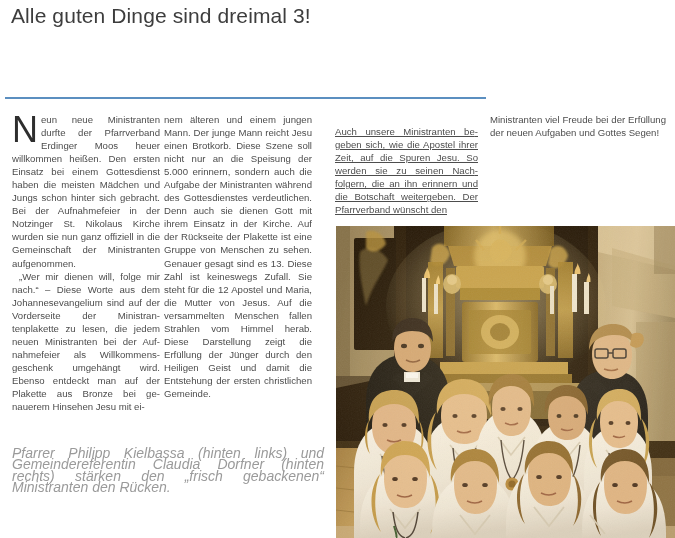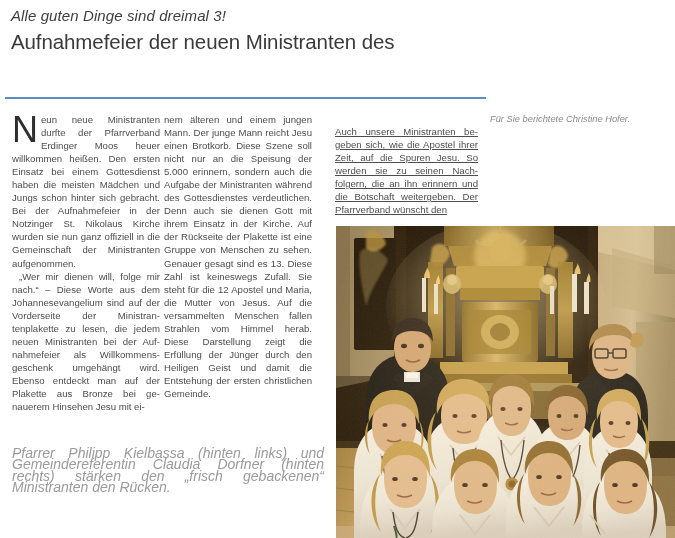--- a/index.html
+++ b/index.html
@@ -18,26 +18,25 @@
 
   
   #header {
     position: absolute;
     left: 0; top: 0;
     width: 675px;
   }
   .kicker {
     position: absolute;
     left: 11px; top: 6px;
-    font-size: 15px;
+    font-size: 21px;
     line-height: 20px;
     color: #3d3d3d;
     letter-spacing: 0.1px;
     white-space: nowrap;
-    font-style: italic;
   }
   .headline {
     position: absolute;
     left: 11px; top: 28px;
     width: 520px;
     font-size: 20.5px;
     line-height: 27px;
     color: #3a3a3a;
     letter-spacing: -0.1px;
   }
@@ -111,40 +110,39 @@
     background: #1d1407;
   }
   #photo svg { display: block; }
 </style>
 </head>
 <body>
 
 <div id="header">
   <div class="kicker">Alle guten Dinge sind dreimal 3!</div>
   <div class="headline">
-    <span class="l1">Aufnahmefeier der neuen Ministranten des</span>
   </div>
   <div id="header-rule"></div>
 </div>
 
 <div class="col" id="col1">
   <p><span class="dropcap">N</span><span>eun neue Ministranten durfte der Pfarrverband Erdinger Moos heuer willkommen heißen. Den ersten Einsatz bei einem Gottesdienst haben die meisten Mädchen und Jungs schon hinter sich ge­bracht. Bei der Aufnahmefeier in der Notzinger St. Nikolaus Kirche wurden sie nun ganz offi­ziell in die Gemeinschaft der Ministranten aufgenommen.</span></p>
   <p class="indent">„Wer mir dienen will, folge mir nach.“ – Diese Worte aus dem Johannesevangelium sind auf der Vorderseite der Ministran­tenplakette zu lesen, die jedem neuen Ministranten bei der Auf­nahmefeier als Willkommens­geschenk umgehängt wird. Ebenso entdeckt man auf der Plakette aus Bronze bei ge­nauerem Hinsehen Jesu mit ei-</p>
 </div>
 
 <div class="col" id="col2">
   <p>nem älteren und einem jungen Mann. Der junge Mann reicht Jesu einen Brotkorb. Diese Szene soll nicht nur an die Speisung der 5.000 erinnern, sondern auch die Aufgabe der Ministranten während des Gottesdienstes verdeutlichen. Denn auch sie dienen Gott mit ihrem Einsatz in der Kirche. Auf der Rückseite der Plakette ist eine Gruppe von Menschen zu sehen. Genauer gesagt sind es 13. Diese Zahl ist keineswegs Zufall. Sie steht für die 12 Apo­stel und Maria, die Mutter von Jesus. Auf die versammelten Menschen fallen Strahlen vom Himmel herab. Diese Darstel­lung zeigt die Erfüllung der Jün­ger durch den Heiligen Geist und damit die Entstehung der ersten christlichen Gemeinde.</p>
 </div>
 
 <div class="col" id="col3">
   <p>Auch unsere Ministranten be­geben sich, wie die Apostel ihrer Zeit, auf die Spuren Jesu. So werden sie zu seinen Nach­folgern, die an ihn erinnern und die Botschaft weitergeben. Der Pfarrverband wünscht den</p>
 </div>
 
 <div class="col" id="col4">
-  <p class="byline">Für Sie berichtete Christine Hofer.</p>
+  <p>Ministranten viel Freude bei der Erfüllung der neuen Aufgaben und Gottes Segen!</p>
 </div>
 
 <div id="caption">Pfarrer Philipp Kielbassa (hinten links) und Gemeindereferentin Claudia Dorfner (hinten rechts) stärken den „frisch gebackenen“ Ministranten den Rücken.</div>
 
 <div id="photo">
 <svg width="339" height="312" viewBox="0 0 339 312" xmlns="http://www.w3.org/2000/svg">
   <defs>
     <linearGradient id="gGold" x1="0" y1="0" x2="0" y2="1">
       <stop offset="0" stop-color="#a8842f"></stop>
       <stop offset="0.5" stop-color="#c9a44e"></stop>

